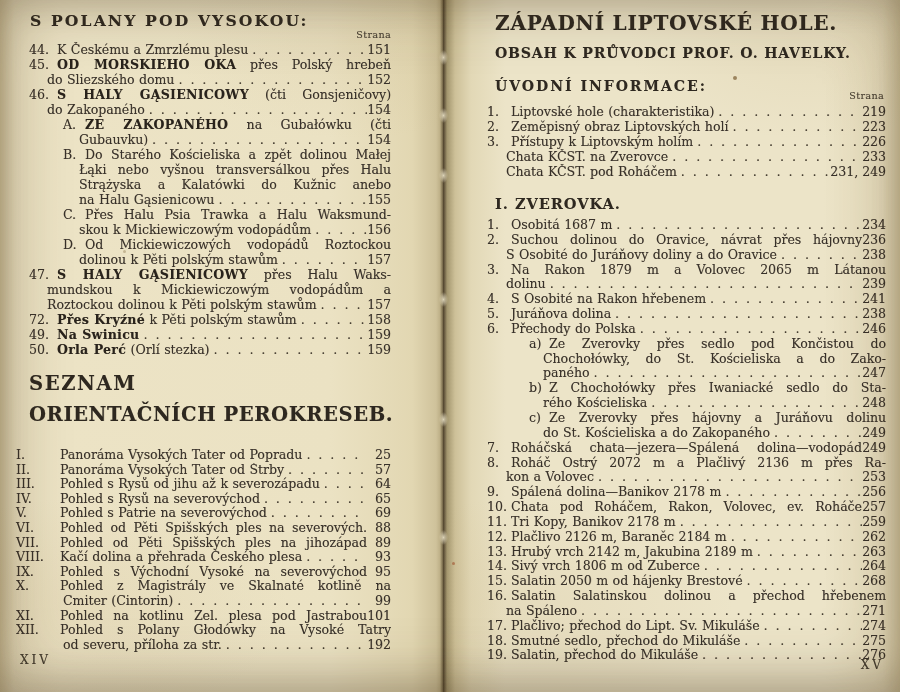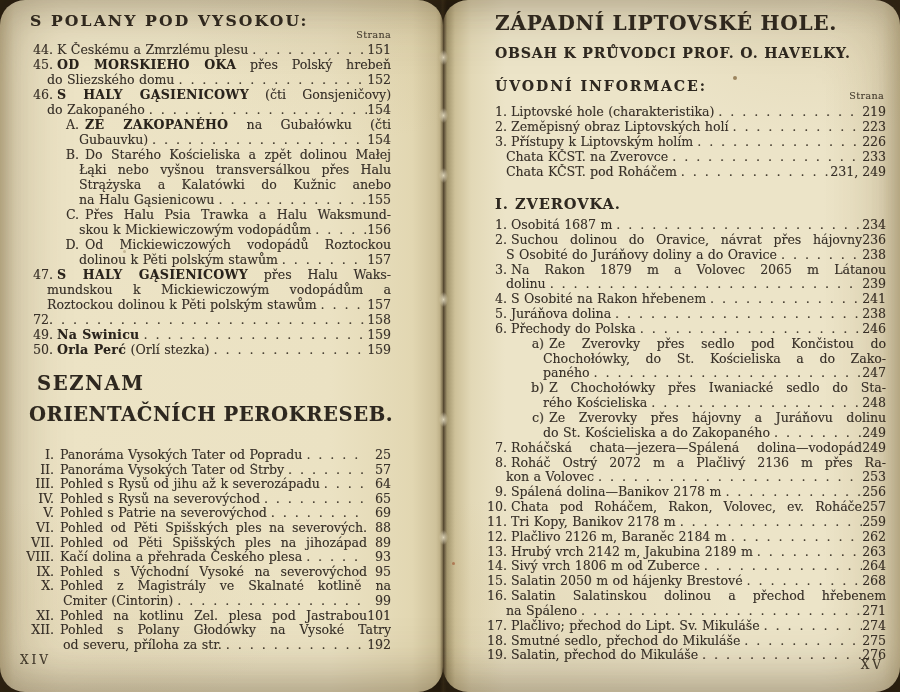--- a/index.html
+++ b/index.html
@@ -2,41 +2,41 @@
 <html><head>
 <meta charset="utf-8">
 <style>
   html,body{margin:0;padding:0;background:#1b150c;}
   #scan{
     position:relative;width:900px;height:692px;overflow:hidden;
     font-family:"DejaVu Serif","Liberation Serif",serif;
     font-size:12.5px;color:#38312a;
     text-shadow:0.3px 0.3px 0 rgba(56,46,32,.35);
   }
-  .page{position:absolute;top:0;height:692px;border-radius:25px;}
+  .page{position:absolute;top:0;height:692px;}
   .pgL{left:0;width:443px;
     background:linear-gradient(90deg,#d8cba5 0,#e8debe 14px,#ece3c5 60px,#ebe2c3 330px,#e2d7b2 412px,#cfc29b 436px,#b1a279 443px);}
   .pgR{left:443px;width:457px;
     background:linear-gradient(90deg,#6b5d44 0,#a3966e 4px,#cdc098 12px,#e2d8b6 28px,#ece4c8 62px,#ece4c8 380px,#e8debe 440px,#ddd1ab 457px);}
   .page::before{content:"";position:absolute;inset:0;pointer-events:none;
     background:
       radial-gradient(ellipse 300px 160px at 18% 88%,rgba(190,168,120,.14),transparent 70%),
       radial-gradient(ellipse 260px 140px at 80% 6%,rgba(190,168,120,.12),transparent 70%);}
   .gutter{position:absolute;left:440px;top:0;width:7px;height:692px;pointer-events:none;
     background:linear-gradient(90deg,rgba(58,46,26,0) 0,rgba(58,46,26,.55) 45%,rgba(58,46,26,.25) 70%,rgba(58,46,26,0) 100%);}
   .stitch{position:absolute;left:439px;width:9px;height:15px;border-radius:50%;pointer-events:none;
     background:radial-gradient(ellipse at center,rgba(242,234,206,.85),rgba(242,234,206,0) 72%);}
   .vignette{position:absolute;inset:0;pointer-events:none;
     box-shadow:inset 0 0 70px rgba(70,52,24,.33), inset 0 -16px 30px rgba(70,52,24,.16), inset 0 12px 24px rgba(88,68,38,.10);}
   .speck{position:absolute;border-radius:50%;pointer-events:none;}
 
   
   .hdr{position:absolute;font-weight:bold;color:#2e2820;white-space:nowrap;}
   .pgL .hdr1{left:30px;top:11px;font-size:15.5px;letter-spacing:2.2px;}
-  .sez1{left:29px;top:372px;font-size:19.5px;letter-spacing:1.6px;margin-left:8px;}
+  .sez1{left:29px;top:372px;font-size:19.5px;letter-spacing:1.6px;}
   .sez2{left:29px;top:403px;font-size:19.5px;letter-spacing:0.6px;}
   .pgR .hdrT{left:52px;top:11px;font-size:20px;letter-spacing:0.8px;}
   .pgR .hdrS{left:52px;top:45px;font-size:14px;letter-spacing:0.9px;}
   .pgR .hdrU{left:52px;top:78px;font-size:14px;letter-spacing:2px;}
   .pgR .secHdr{left:52px;top:195px;font-size:14.5px;letter-spacing:1px;}
   .strana{position:absolute;font-size:9.5px;color:#4a4236;letter-spacing:0.4px;}
   .sL{right:52px;top:29px;}
   .sR{right:16px;top:90px;}
   .folio{position:absolute;font-size:12px;letter-spacing:3px;color:#433c30;}
   .fL{left:20px;top:653px;}
@@ -47,21 +47,21 @@
   .pgL .list{right:52px;}
   .pgR .list{right:14px;}
   .routes{top:42px;}
   .sketches{top:448px;}
   .intro{top:104px;}
   .items{top:218px;}
   .line{display:flex;align-items:baseline;overflow:hidden;}
   .routes .line,.intro .line{height:15px;line-height:15px;}
   .sketches .line{height:14.6px;line-height:14.6px;}
   .items .line{height:14.85px;line-height:14.85px;}
-  .lead{flex:0 0 auto;text-align:right;white-space:pre;}
+  .lead{flex:0 0 auto;text-align:left;white-space:pre;}
   .txt{flex:0 1 auto;white-space:nowrap;word-spacing:0.5px;}
   .line.j .txt{flex:1 1 auto;white-space:normal;text-align:justify;text-align-last:justify;}
   .txt b{font-weight:bold;color:#29231c;letter-spacing:0.3px;}
   .dots{flex:1 1 0;min-width:0;overflow:hidden;white-space:nowrap;padding-left:4px;padding-right:5px;color:#443c30;}
   .dots::after{content:"......................................................";letter-spacing:8px;}
   .pgn{flex:0 0 auto;min-width:24px;text-align:right;white-space:pre;}
 
   
   .pgL .line.a{padding-left:29px;}  .pgL .line.a .lead{width:24px;margin-right:4px;}
   .pgL .line.ac{padding-left:47px;}
@@ -157,20 +157,21 @@
         <div class="line ac j">
           <span class="txt"><span>mundskou k Mickiewiczowým vodopádům a</span></span>
         </div>
         <div class="line ac">
           <span class="txt"><span>Roztockou dolinou k Pěti polským stawům</span></span>
           <span class="dots"></span>
           <span class="pgn">157</span>
         </div>
         <div class="line a">
           <span class="lead">72.</span>
+          <span class="txt"><b>Přes Kryźné</b><span> k Pěti polským stawům</span></span>
           <span class="dots"></span>
           <span class="pgn">158</span>
         </div>
         <div class="line a">
           <span class="lead">49.</span>
           <span class="txt"><b>Na Swinicu</b></span>
           <span class="dots"></span>
           <span class="pgn">159</span>
         </div>
         <div class="line a">

